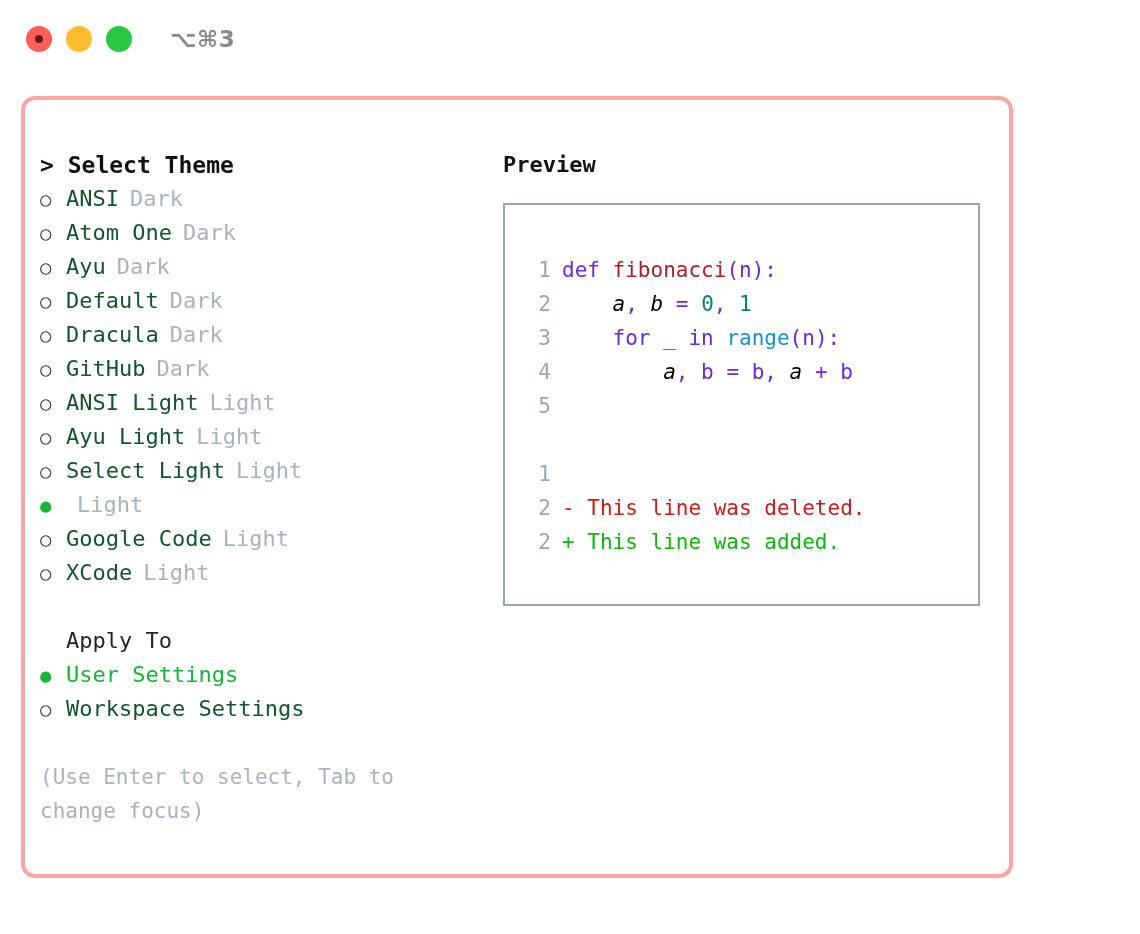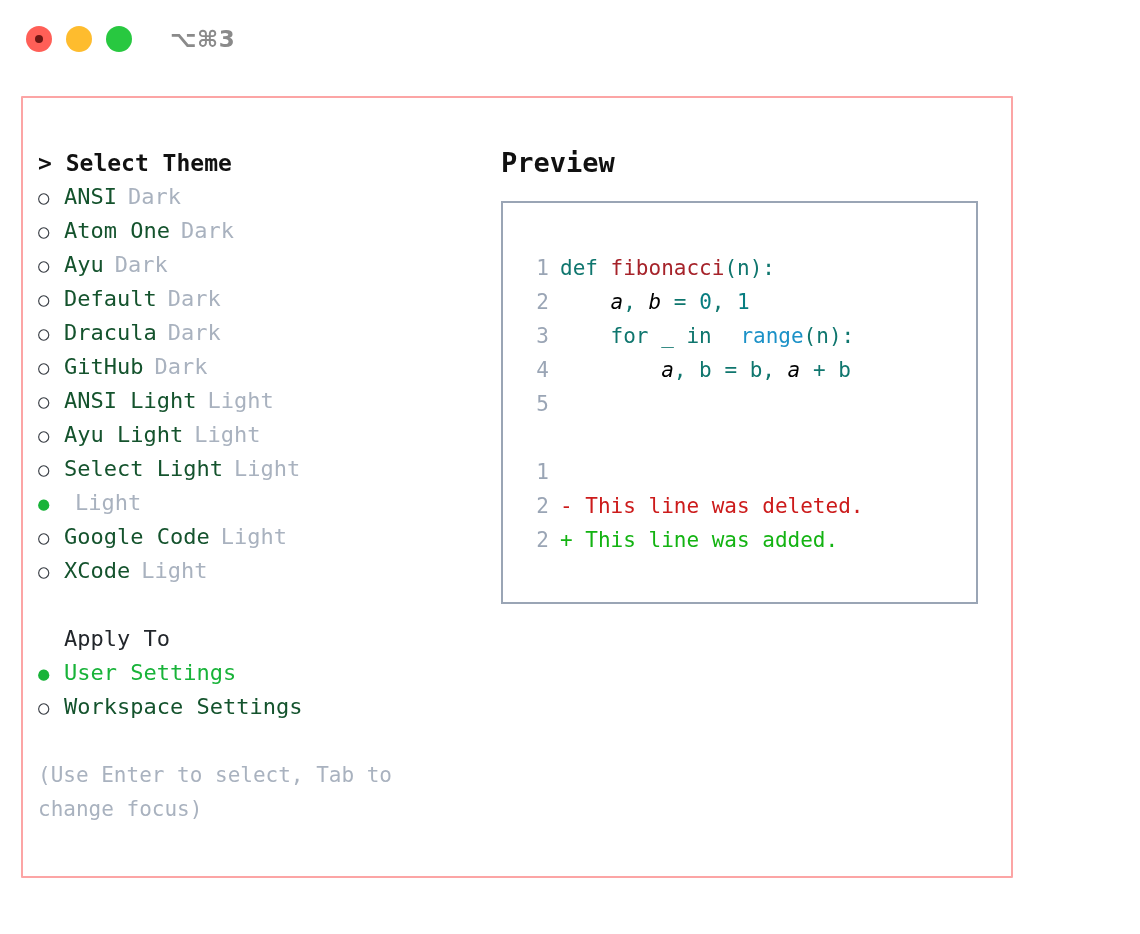--- a/index.html
+++ b/index.html
@@ -59,22 +59,22 @@
     font-family: "DejaVu Sans", "Liberation Sans", sans-serif;
   }
 
   
   .panel {
     position: absolute;
     left: 21px;
     top: 96px;
     width: 992px;
     height: 782px;
-    border: 2px solid #fca5a5;
-    border-radius: 1px;
+    border: 4px solid #fca5a5;
+    border-radius: 14px;
     box-sizing: border-box;
     background: #ffffff;
   }
   .panel-inner {
     position: relative;
     width: 100%;
     height: 100%;
   }
 
   
@@ -135,21 +135,21 @@
   }
 
   
   .right-col {
     position: absolute;
     left: 478px;
     top: 48px;
     width: 495px;
   }
   .preview-title {
-    font-size: 27px;
+    font-size: 22px;
     font-weight: 700;
     color: #111111;
     line-height: 34px;
     margin-bottom: 21px;
     white-space: pre;
   }
   .code-box {
     border: 2px solid #9aa5b5;
     box-sizing: border-box;
     width: 477px;
@@ -165,26 +165,26 @@
     height: 34px;
     white-space: pre;
   }
   .lineno {
     width: 26px;
     flex: 0 0 26px;
     text-align: right;
     color: #9aa5b5;
     margin-right: 11px;
   }
-  .code-text { color: #0f766e; }
+  .code-text { color: #6d28d9; }
   .blank-line { height: 34px; }
 
   .tok-fn   { color: #a6232a; }
   .tok-num  { color: #077d80; }
-  .tok-call { color: #1b91c7; margin-left: 16px; }
+  .tok-call { color: #1b91c7; }
   .tok-var  { font-style: italic; }
 
   .diff-ctx { color: #8b949e; }
   .diff-del { color: #cc1b1b; }
   .diff-add { color: #13b312; }
 </style>
 </head>
 <body>
 
 <div class="titlebar">

